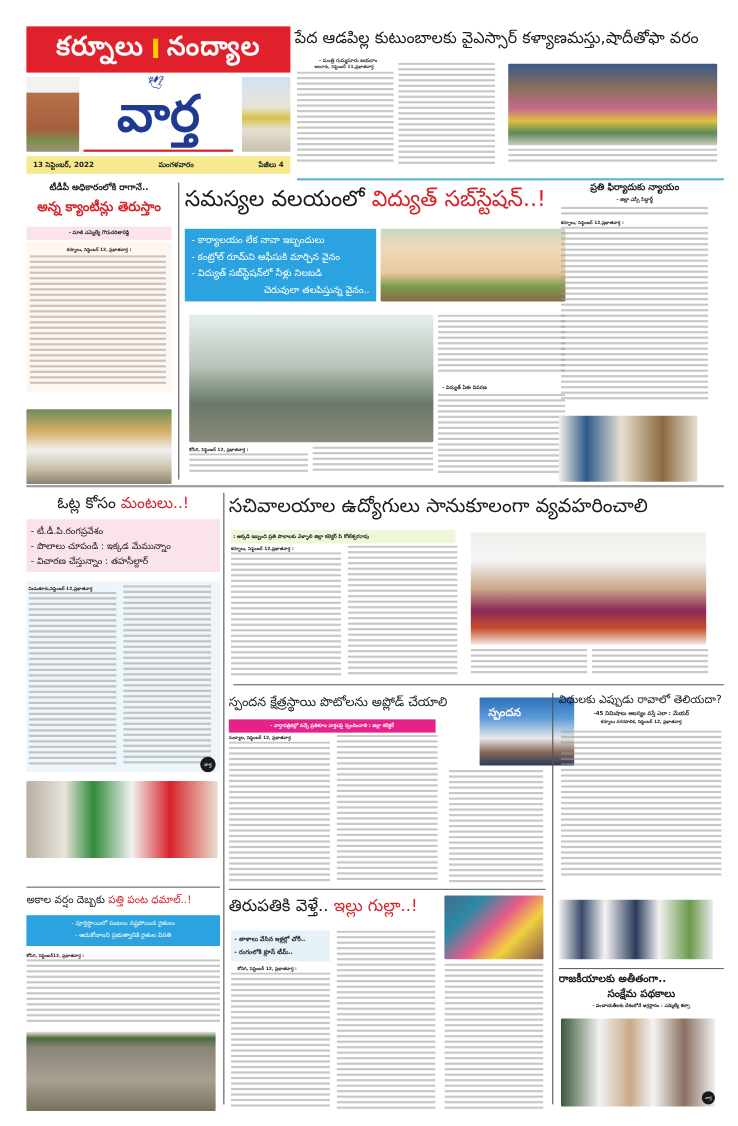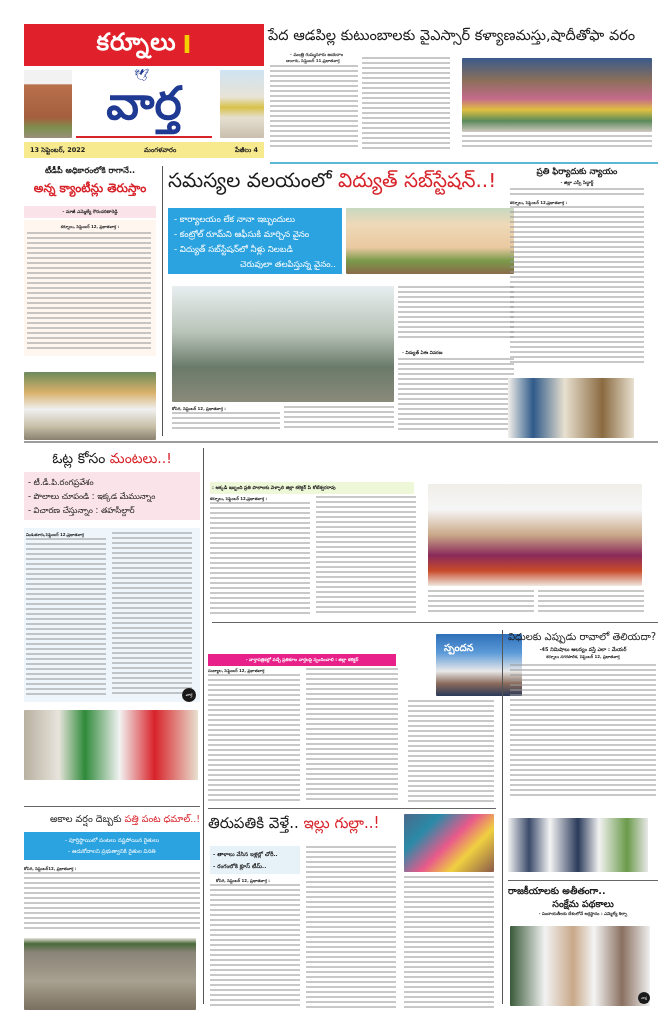--- a/index.html
+++ b/index.html
@@ -14,20 +14,21 @@
   .red { color: #d8232a; }
   .h-big { font-weight: normal; color: #1a1a1a; white-space: nowrap; }
 </style>
 </head>
 <body>
 
 <div class="abs" style="left:24px;top:24px;width:240px;height:150px;">
   <div style="position:absolute;left:0;top:0;width:240px;height:42px;background:#e0202a;display:flex;align-items:center;justify-content:center;gap:6px;">
     <span style="color:#fff;font-weight:bold;font-size:24px;letter-spacing:1px;">కర్నూలు</span>
     <span style="color:#f5d000;font-weight:bold;font-size:24px;">I</span>
+    <span style="color:#fff;font-weight:bold;font-size:24px;letter-spacing:1px;">నంద్యాల</span>
   </div>
 
   <div class="photo" style="left:0;top:46px;width:48px;height:68px;background:linear-gradient(180deg,#f2f2f2 0%,#f2f2f2 20%,#b8704a 22%,#a45f3e 70%,#7d8f4e 85%,#9a8f7a 100%);"></div>
 
   <div style="position:absolute;left:50px;top:44px;width:140px;height:72px;display:flex;align-items:center;justify-content:center;">
     <span style="position:absolute;top:0;left:60px;color:#1f3a93;font-size:12px;">🕊</span>
     <span style="color:#1f3a93;font-weight:bold;font-size:46px;font-family:'DejaVu Sans',sans-serif;margin-top:8px;">వార్త</span>
     <div style="position:absolute;left:2px;right:2px;bottom:2px;height:2px;background:#d8232a;"></div>
   </div>
 
@@ -317,20 +318,21 @@
       <i></i>
       <i></i>
       <i></i>
   </div>
   <div style="position:absolute;left:158px;top:240px;width:14px;height:14px;border-radius:50%;background:#1a1a1a;color:#fff;font-size:4px;display:flex;align-items:center;justify-content:center;">వార్త</div>
   <div class="photo" style="left:0;top:262px;width:174px;height:70px;background:linear-gradient(90deg,#b8b0a0 0%,#e8e4dc 20%,#2f8a3a 35%,#f2f2f2 55%,#d8232a 75%,#e8e0d0 100%);"></div>
 </div>
 <div class="vrule" style="left:203px;top:448px;height:556px;"></div>
 
 <div class="abs" style="left:208px;top:448px;width:450px;height:172px;">
+  <div class="h-big" style="font-size:17.5px;line-height:24px;">సచివాలయాల ఉద్యోగులు సానుకూలంగా వ్యవహరించాలి</div>
   <div style="position:absolute;left:2px;top:34px;width:204px;background:#eef7d8;font-size:4.6px;font-weight:bold;padding:3px 2px;white-space:nowrap;overflow:hidden;">: అక్కడి ఇబ్బంది ప్రతి పొలాలకు వెళ్ళాలి జిల్లా కలెక్టర్ పి కోటేశ్వరరావు</div>
   <div style="position:absolute;left:2px;top:48px;font-size:4px;font-weight:bold;">కర్నూలు, సెప్టెంబర్ 12,ప్రభాతవార్త :</div>
   <div class="lines" style="left:2px;top:54px;width:100px;height:116px;">
     <i></i>
       <i></i>
       <i></i>
       <i></i>
       <i></i>
       <i></i>
       <i></i>
@@ -389,20 +391,21 @@
       <i></i>
       <i></i>
       <i></i>
       <i></i>
       <i></i>
     </div>
 </div>
 <div class="hrule" style="left:212px;top:622px;width:446px;height:1px;background:#666;"></div>
 
 <div class="abs" style="left:208px;top:630px;width:288px;height:176px;">
+  <div class="h-big" style="font-size:11.5px;line-height:16px;">స్పందన క్షేత్రస్థాయి పొటోలను అప్లోడ్ చేయాలి</div>
   <div style="position:absolute;left:0;top:24px;width:188px;background:#e8208a;color:#fff;font-size:4.4px;font-weight:bold;padding:3px 2px;text-align:center;white-space:nowrap;overflow:hidden;">- వార్తాపత్రికల్లో వచ్చే ప్రతికూల వార్తలపై స్పందించాలి : జిల్లా కలెక్టర్</div>
   <div style="position:absolute;left:0;top:38px;font-size:4px;font-weight:bold;">నంద్యాల, సెప్టెంబర్ 12, ప్రభాతవార్త</div>
   <div class="lines" style="left:0;top:44px;width:92px;height:130px;">
     <i></i>
       <i></i>
       <i></i>
       <i></i>
       <i></i>
       <i></i>
       <i></i>
@@ -514,21 +517,21 @@
       <i></i>
       <i></i>
       <i></i>
       <i></i>
       <i></i>
   </div>
 </div>
 
 <div class="hrule" style="left:24px;top:806px;width:176px;height:1px;background:#666;"></div>
 <div class="abs" style="left:24px;top:812px;width:176px;height:200px;">
-  <div class="h-big" style="font-size:9.5px;line-height:14px;text-align:right;">
+  <div class="h-big" style="font-size:9.5px;line-height:14px;">
     <span>అకాల వర్షం దెబ్బకు</span>
     <span class="red">పత్తి పంట ధమాల్..!</span>
   </div>
   <div style="margin-top:6px;background:#2ba3e0;color:#fff;font-size:5.5px;line-height:11px;text-align:center;padding:3px 0;">
     <div>- పూర్తిస్థాయిలో పంటలు నష్టపోయిన రైతులు</div>
     <div>- ఆదుకోవాలని ప్రభుత్వానికి రైతుల వినతి</div>
   </div>
   <div style="position:absolute;left:0;top:54px;font-size:4px;font-weight:bold;">కోసిగి, సెప్టెంబర్12, ప్రభాతవార్త :</div>
   <div class="lines" style="left:0;top:60px;width:176px;height:60px;">
     <i></i>

